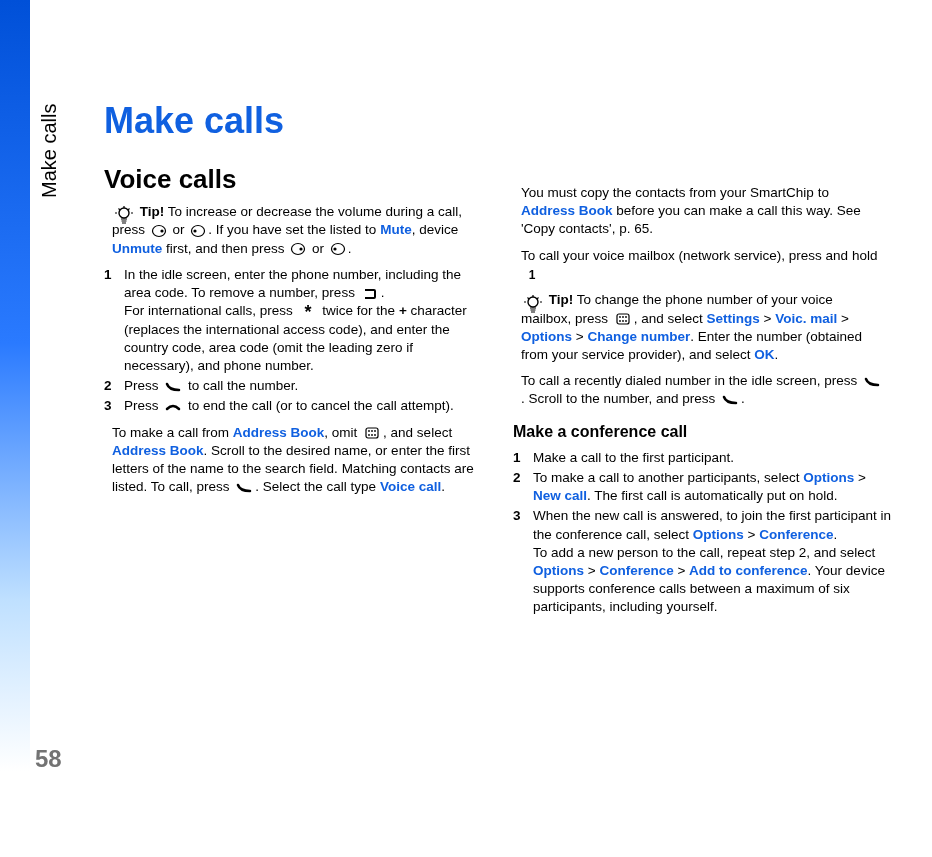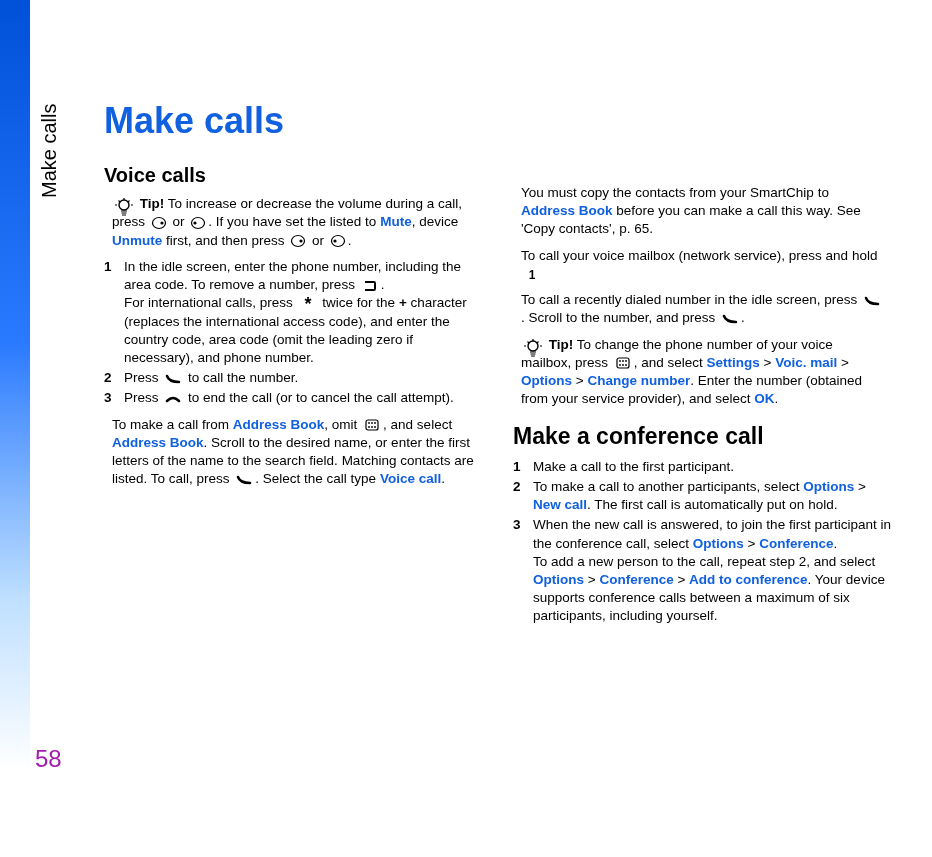--- a/index.html
+++ b/index.html
@@ -29,47 +29,47 @@
     font-size: 20px;
     font-weight: normal;
     color: #000;
     white-space: nowrap;
   }
   .page-num {
     position: absolute;
     left: 35px;
     top: 745px;
     font-size: 24px;
-    font-weight: normal;
-    color: #a21caf;
+    font-weight: bold;
+    color: #737373;
   }
   .content {
     position: absolute;
     left: 104px;
     top: 100px;
     width: 790px;
     display: flex;
     gap: 28px;
   }
   .col { width: 382px; }
   h1.title {
     color: #1060e0;
     font-size: 36px;
     margin: 0 0 22px 0;
     font-weight: bold;
   }
   h2.section {
     color: #000;
-    font-size: 20px;
+    font-size: 26px;
     margin: 0 0 8px 0;
     font-weight: bold;
   }
   h3.subsection {
     color: #000;
-    font-size: 23px;
+    font-size: 16px;
     margin: 14px 0 8px 0;
     font-weight: bold;
   }
   p { font-size: 13.5px; line-height: 1.35; margin: 8px 8px; }
   ol.steps { margin: 8px 0; padding-left: 0; list-style: none; }
   ol.steps li { font-size: 13.5px; line-height: 1.35; margin: 2px 0; display: flex; }
   ol.steps li .num { font-weight: bold; min-width: 20px; }
   .blue { color: #1060e0; font-weight: bold; }
   .icon {
     display: inline-block;
@@ -162,47 +162,47 @@
 
   <div class="col" style="padding-top:76px;">
     <p>
       <span>You must copy the contacts from your SmartChip to </span><span class="blue">Address Book</span><span> before you can make a call this way. See 'Copy contacts', p. 65.</span>
     </p>
 
     <p>
       <span>To call your voice mailbox (network service), press and hold </span><span class="icon"><svg viewBox="0 0 18 14">
             <text x="9" y="12" text-anchor="middle" font-size="12" font-weight="bold">1</text>
           </svg></span>
-    </p>
-
-    <p>
-      <span>To call a recently dialed number in the idle screen, press </span><span class="icon"><svg viewBox="0 0 18 14">
-            <path d="M3 4 Q5 10 15 10" fill="none" stroke="#000" stroke-width="2.5" stroke-linecap="round"></path>
-          </svg></span><span>. Scroll to the number, and press </span><span class="icon"><svg viewBox="0 0 18 14">
-            <path d="M3 4 Q5 10 15 10" fill="none" stroke="#000" stroke-width="2.5" stroke-linecap="round"></path>
-          </svg></span><span>.</span>
     </p>
 
     <p>
       <span class="icon tip-icon"><svg viewBox="0 0 20 20">
             <circle cx="10" cy="8" r="5" fill="none" stroke="#000" stroke-width="1.4"></circle>
             <path d="M7 14 h6 M7.5 16 h5 M8 18 h4" stroke="#000" stroke-width="1.2" fill="none"></path>
             <path d="M10 1 v2 M3 8 h-2 M19 8 h-2 M4.5 3.5 l1.4 1.4 M15.5 3.5 l-1.4 1.4" stroke="#000" stroke-width="1.2"></path>
           </svg></span>
       <b>Tip!</b><span> To change the phone number of your voice mailbox, press </span><span class="icon"><svg viewBox="0 0 18 14">
             <rect x="3" y="2" width="12" height="10" rx="2" fill="none" stroke="#000" stroke-width="1.2"></rect>
             <circle cx="6" cy="5" r="0.9" fill="#000"></circle>
             <circle cx="9" cy="5" r="0.9" fill="#000"></circle>
             <circle cx="12" cy="5" r="0.9" fill="#000"></circle>
             <circle cx="6" cy="9" r="0.9" fill="#000"></circle>
             <circle cx="9" cy="9" r="0.9" fill="#000"></circle>
             <circle cx="12" cy="9" r="0.9" fill="#000"></circle>
           </svg></span><span>, and select </span><span class="blue">Settings</span><span> &gt; </span><span class="blue">Voic. mail</span><span> &gt; </span><span class="blue">Options</span><span> &gt; </span><span class="blue">Change number</span><span>. Enter the number (obtained from your service provider), and select </span><span class="blue">OK</span><span>.</span>
     </p>
 
+    <p>
+      <span>To call a recently dialed number in the idle screen, press </span><span class="icon"><svg viewBox="0 0 18 14">
+            <path d="M3 4 Q5 10 15 10" fill="none" stroke="#000" stroke-width="2.5" stroke-linecap="round"></path>
+          </svg></span><span>. Scroll to the number, and press </span><span class="icon"><svg viewBox="0 0 18 14">
+            <path d="M3 4 Q5 10 15 10" fill="none" stroke="#000" stroke-width="2.5" stroke-linecap="round"></path>
+          </svg></span><span>.</span>
+    </p>
+
     <h3 class="subsection">Make a conference call</h3>
 
     <ol class="steps">
       <li>
         <span class="num">1</span>
         <span>Make a call to the first participant.</span>
       </li>
       <li>
         <span class="num">2</span>
         <span>

